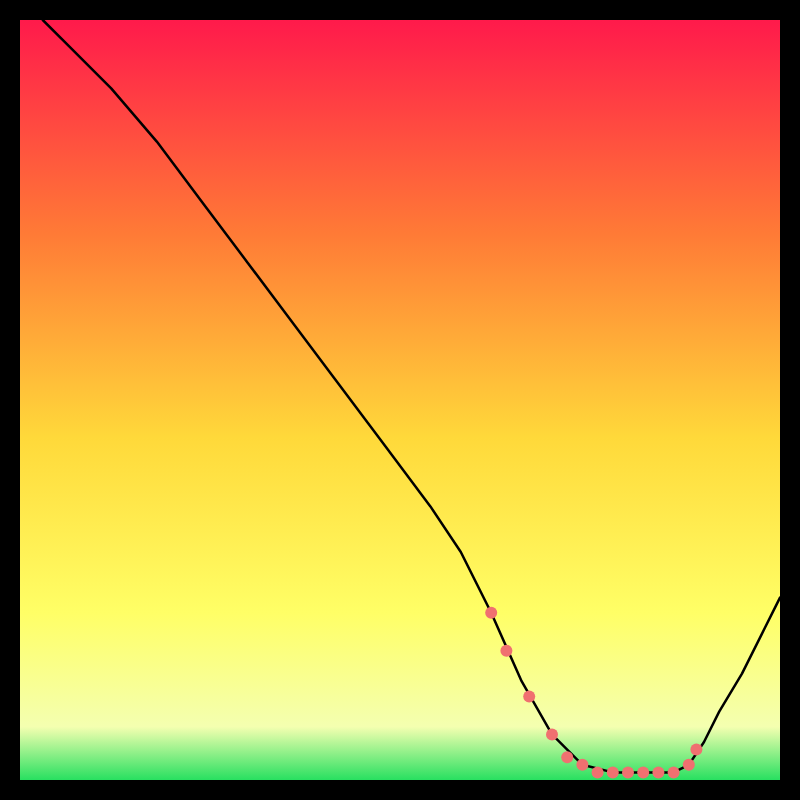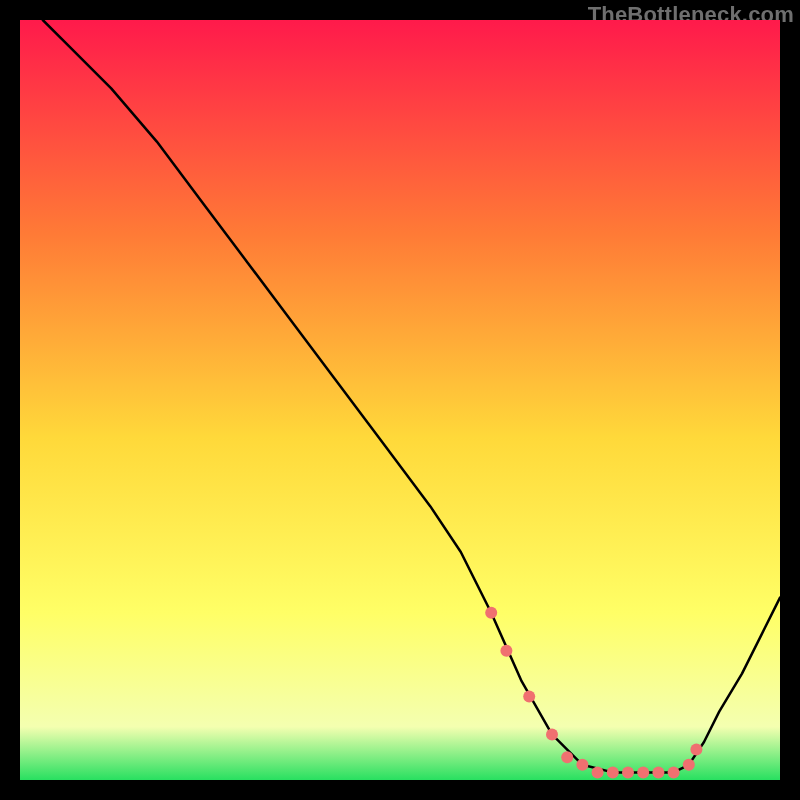--- a/index.html
+++ b/index.html
@@ -33,21 +33,20 @@
     color: #6f6f6f;
     letter-spacing: 0.2px;
     user-select: none;
   }
   svg { display: block; }
 </style>
 </head>
 <body>
 
 <div class="frame">
-  <div class="watermark">TheBottleneck.com</div>
 
   <div class="plot-area">
     <svg id="chart-svg" width="760" height="760" viewBox="0 0 760 760">
       <defs>
         <linearGradient id="bgGrad" x1="0" y1="0" x2="0" y2="1">
           <stop id="g0" offset="0%" stop-color="#ff1a4b"></stop>
           <stop id="g1" offset="28%" stop-color="#ff7a36"></stop>
           <stop id="g2" offset="55%" stop-color="#ffd93a"></stop>
           <stop id="g3" offset="78%" stop-color="#ffff66"></stop>
           <stop id="g3b" offset="93%" stop-color="#f4ffb0"></stop>

